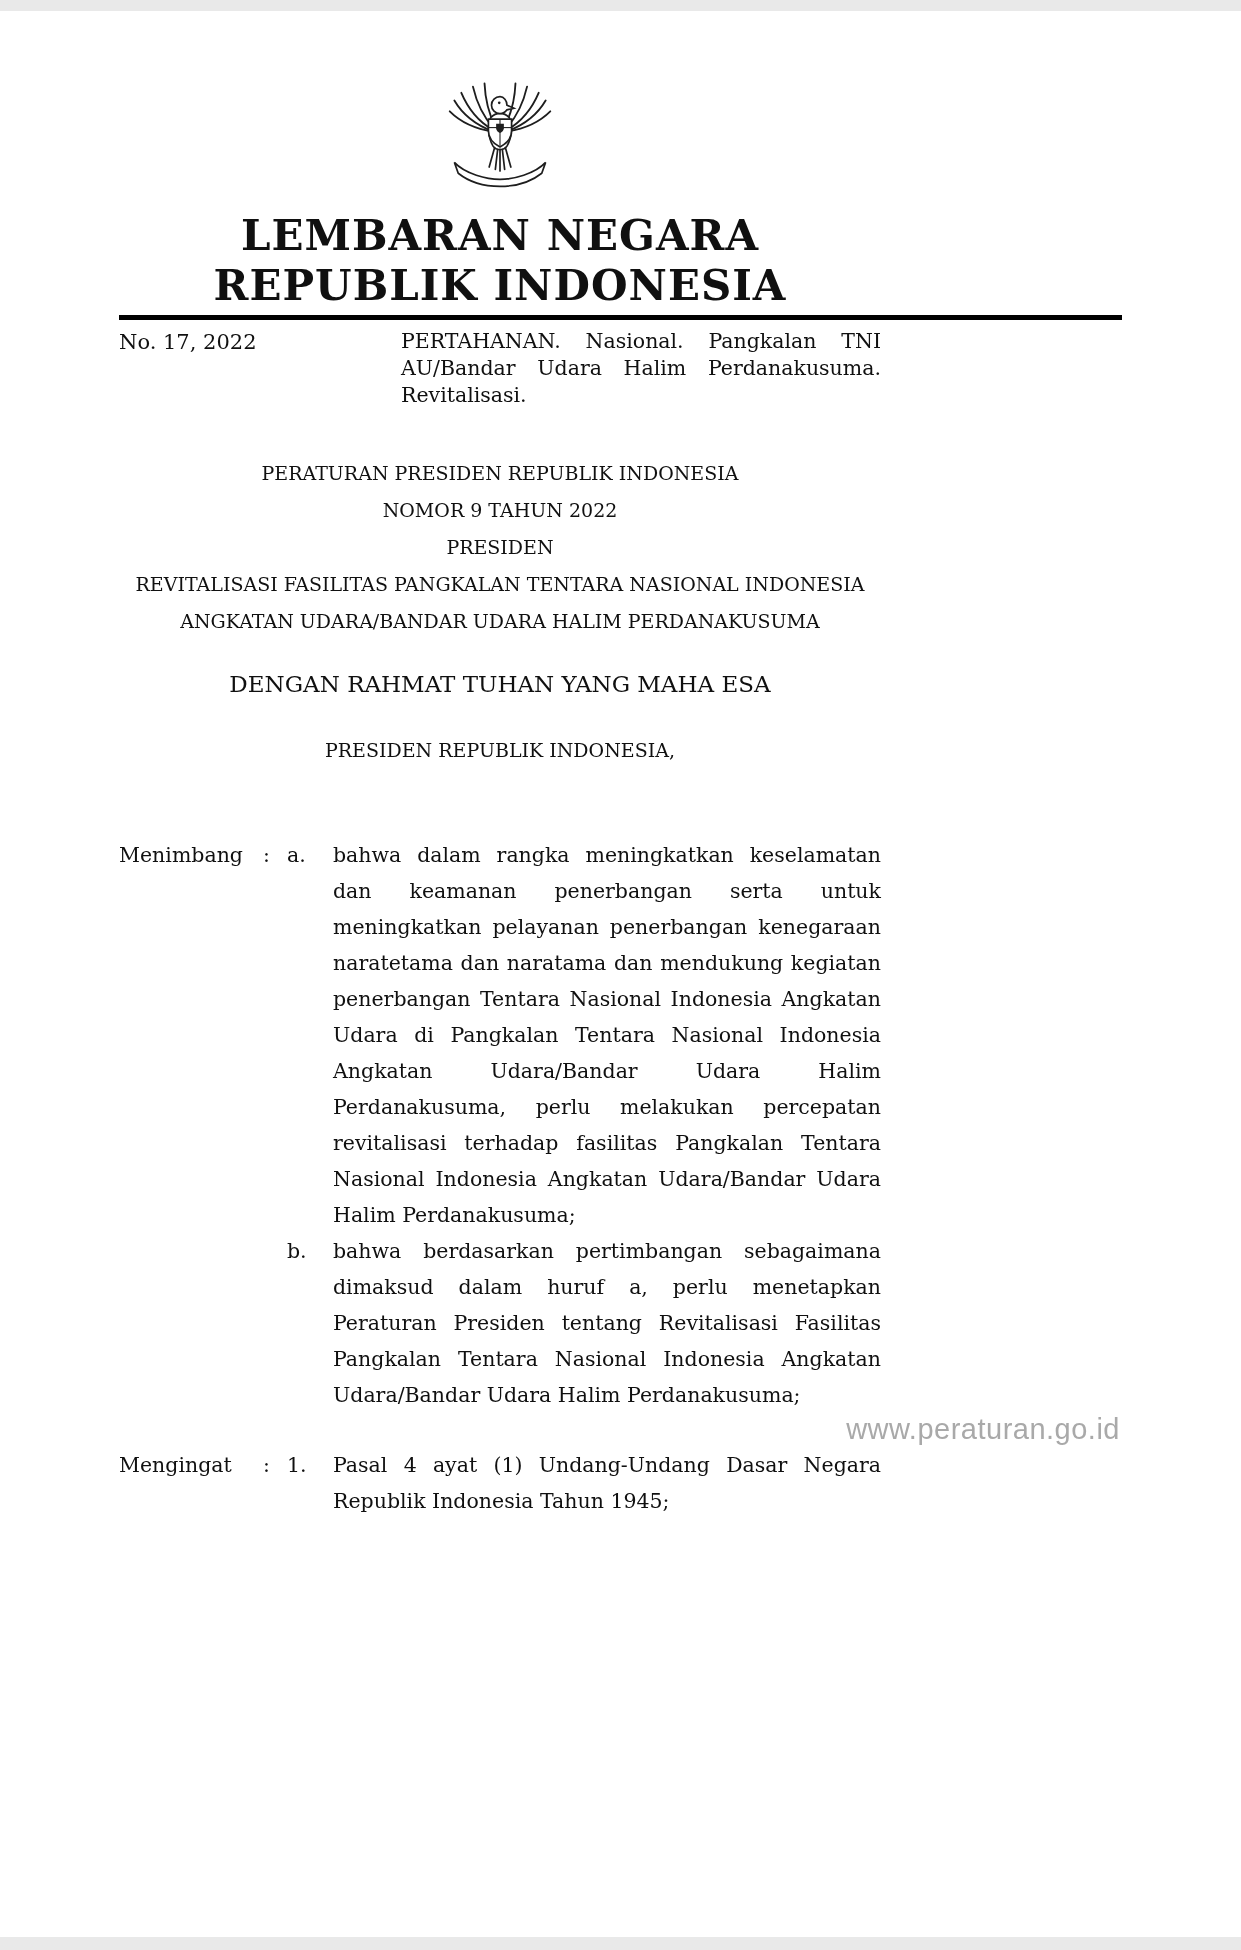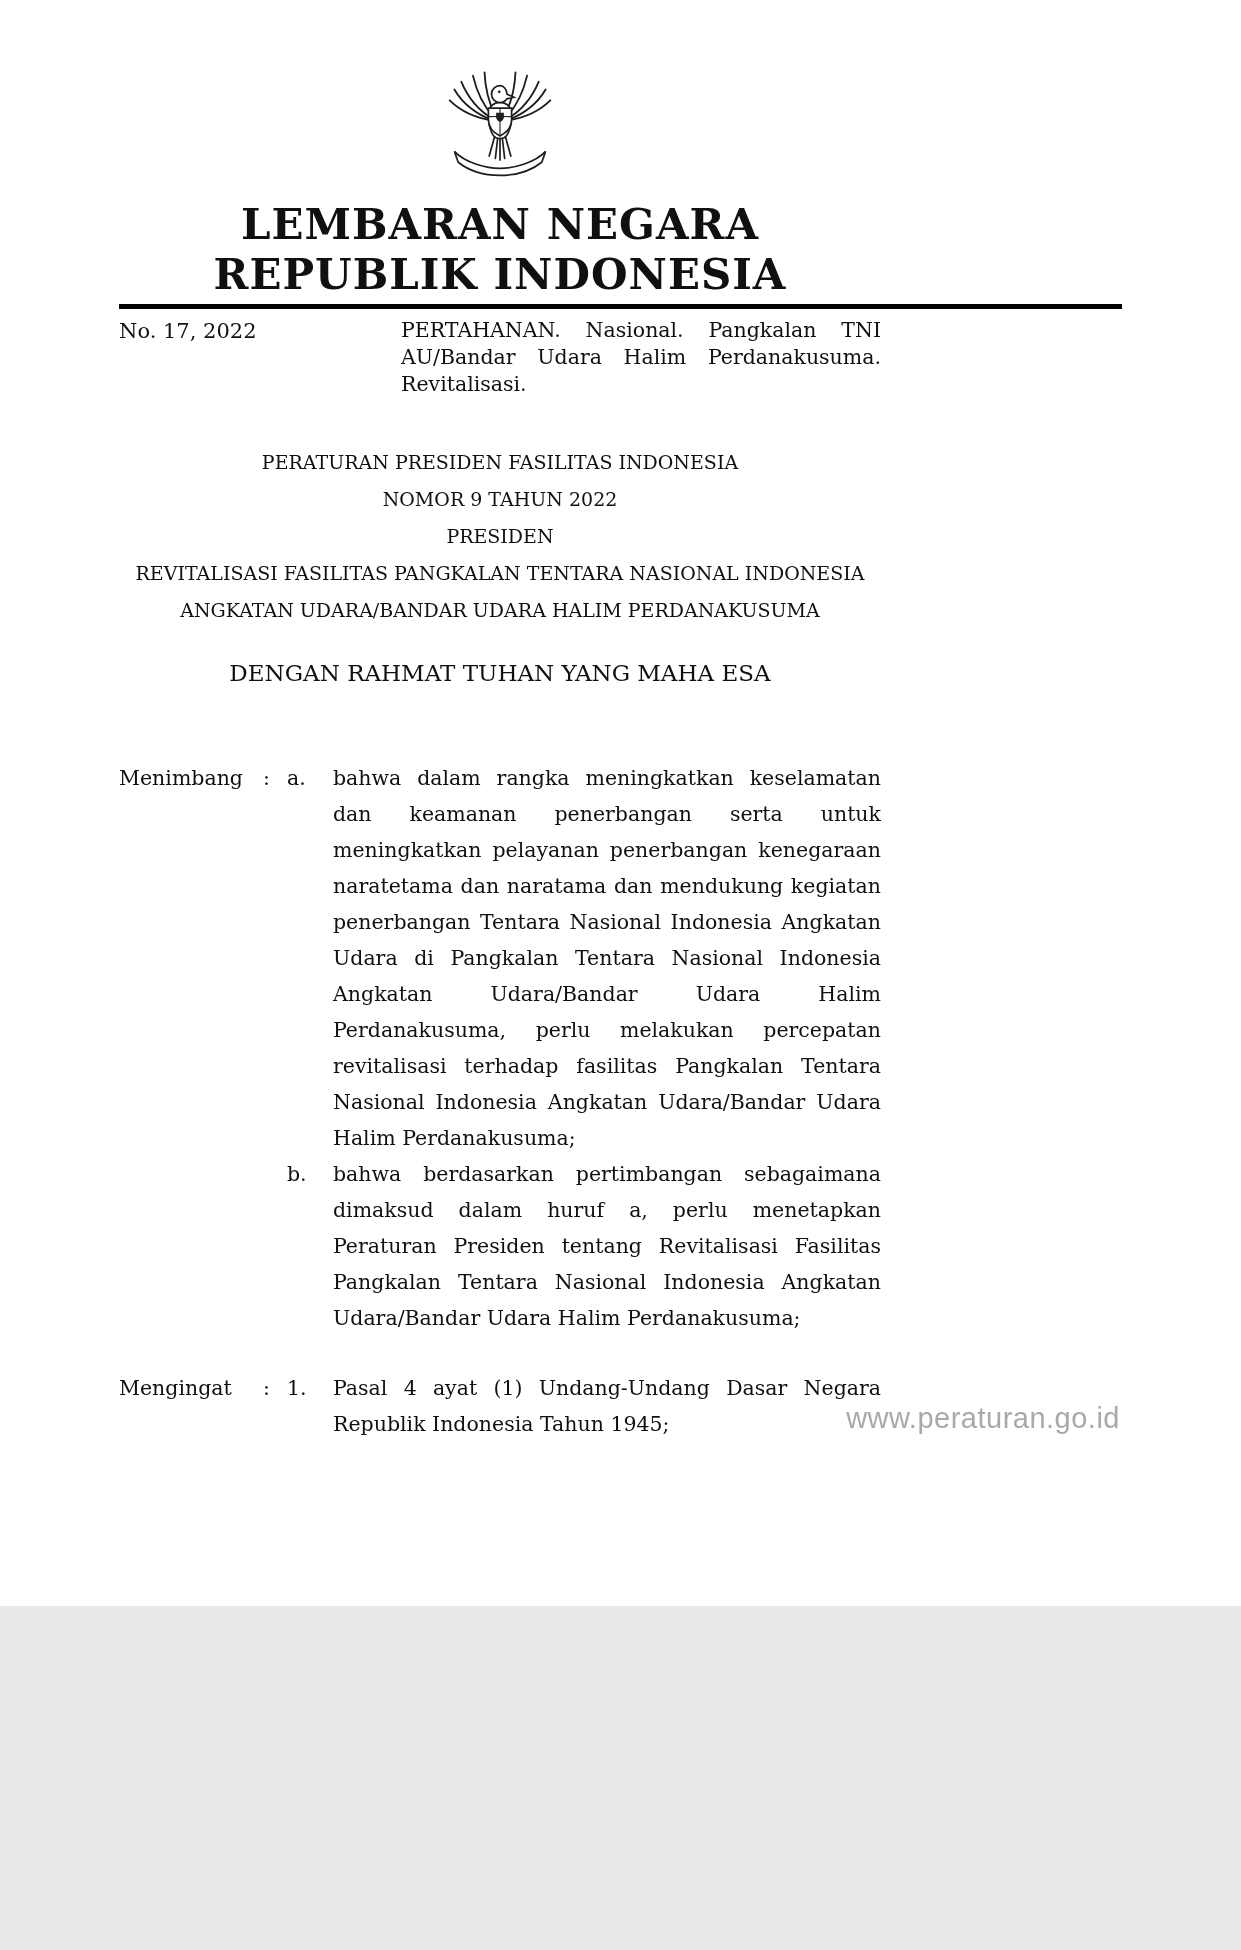--- a/index.html
+++ b/index.html
@@ -1,17 +1,17 @@
 <!DOCTYPE html>
 <html><head>
 <meta charset="utf-8">
 <style>
   html,body{margin:0;padding:0;background:#e9e9e9;}
   .page{
-    width:1241px;height:1606px;margin:0 auto;background:#ffffff;
+    width:1241px;height:1926px;margin:11px auto;background:#ffffff;
     position:relative;overflow:hidden;
     font-family:"DejaVu Serif", serif;color:#101010;
     box-sizing:border-box;
   }
   .inner{padding:0 119px;box-sizing:border-box;}
   .content{width:762px;}
 
   .emblem-wrap{margin-top:60px;text-align:center;}
   .emblem-wrap svg{display:inline-block;}
 
@@ -108,29 +108,30 @@
 
     <div class="rule"></div>
 
     <div class="content">
       <div class="header-row">
         <div class="issue-number">No. 17, 2022</div>
         <div class="subject">PERTAHANAN. Nasional. Pangkalan TNI AU/Bandar Udara Halim Perdanakusuma. Revitalisasi.</div>
       </div>
 
       <div class="heading-block">
-        <span>PERATURAN PRESIDEN FASILITAS INDONESIA</span>
+        <span>PERATURAN PRESIDEN REPUBLIK INDONESIA</span>
         <span>NOMOR 9 TAHUN 2022</span>
         <span>PRESIDEN</span>
         <span>REVITALISASI FASILITAS PANGKALAN TENTARA NASIONAL INDONESIA</span>
         <span>ANGKATAN UDARA/BANDAR UDARA HALIM PERDANAKUSUMA</span>
       </div>
 
       <div class="invocation">DENGAN RAHMAT TUHAN YANG MAHA ESA</div>
 
+      <div class="authority">PRESIDEN REPUBLIK INDONESIA,</div>
 
       <section class="clause menimbang">
         <div class="grid">
           <span class="label">Menimbang</span>
           <span class="sep">:</span>
           <span class="marker">a.</span>
           <p>bahwa dalam rangka meningkatkan keselamatan dan keamanan penerbangan serta untuk meningkatkan pelayanan penerbangan kenegaraan naratetama dan naratama dan mendukung kegiatan penerbangan Tentara Nasional Indonesia Angkatan Udara di Pangkalan Tentara Nasional Indonesia Angkatan Udara/Bandar Udara Halim Perdanakusuma, perlu melakukan percepatan revitalisasi terhadap fasilitas Pangkalan Tentara Nasional Indonesia Angkatan Udara/Bandar Udara Halim Perdanakusuma;</p>
 
           <span class="label"></span>
           <span class="sep"></span>

